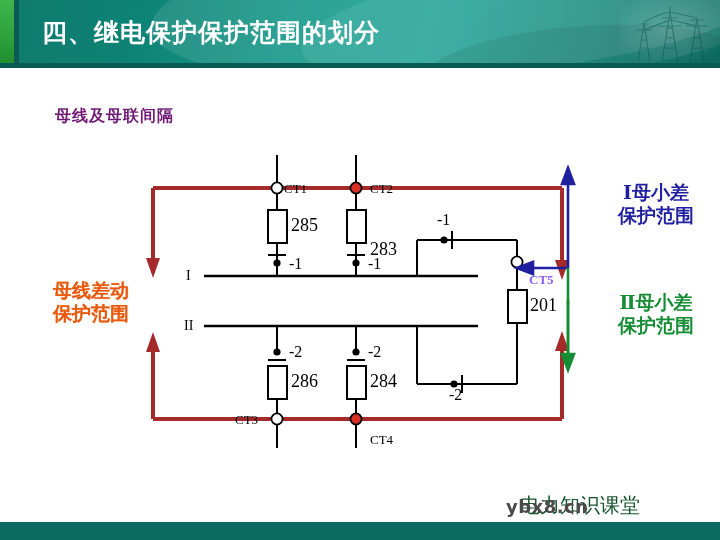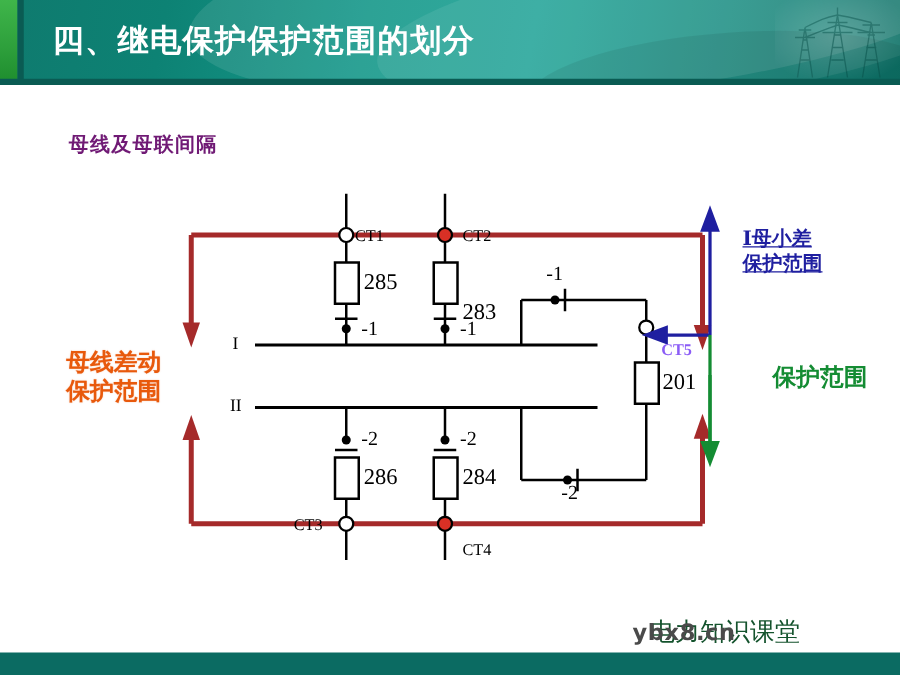--- a/index.html
+++ b/index.html
@@ -113,27 +113,26 @@
     font-size: 19px;
     font-weight: bold;
     line-height: 1.22;
     color: #e8590c;
     text-shadow: 0 0 1px rgba(232,89,12,.5);
   }
   .label-i-small {
     position: absolute;
     left: 594px; top: 181px;
     width: 124px;
-    text-align: left;
-    font-family: "DejaVu Serif", "Liberation Serif", serif;
-    font-size: 16px;
+    text-align: center;
+    font-family: "DejaVu Serif", "Liberation Serif", serif;
+    font-size: 19px;
     font-weight: bold;
     line-height: 1.22;
     color: #1f1fa0;
-    text-decoration: underline;
   }
   .label-ii-small {
     position: absolute;
     left: 594px; top: 291px;
     width: 124px;
     text-align: center;
     font-family: "DejaVu Serif", "Liberation Serif", serif;
     font-size: 19px;
     font-weight: bold;
     line-height: 1.22;
@@ -353,18 +352,19 @@
   <div>母线差动</div>
   <div>保护范围</div>
 </div>
 
 <div class="label-i-small">
   <div>Ⅰ母小差</div>
   <div>保护范围</div>
 </div>
 
 <div class="label-ii-small">
+  <div>Ⅱ母小差</div>
   <div>保护范围</div>
 </div>
 
 <div class="wm-course">电力知识课堂</div>
 <div class="wm-site">ybx8.cn</div>
 <div class="footer-bar"></div>
 
 </body></html>

